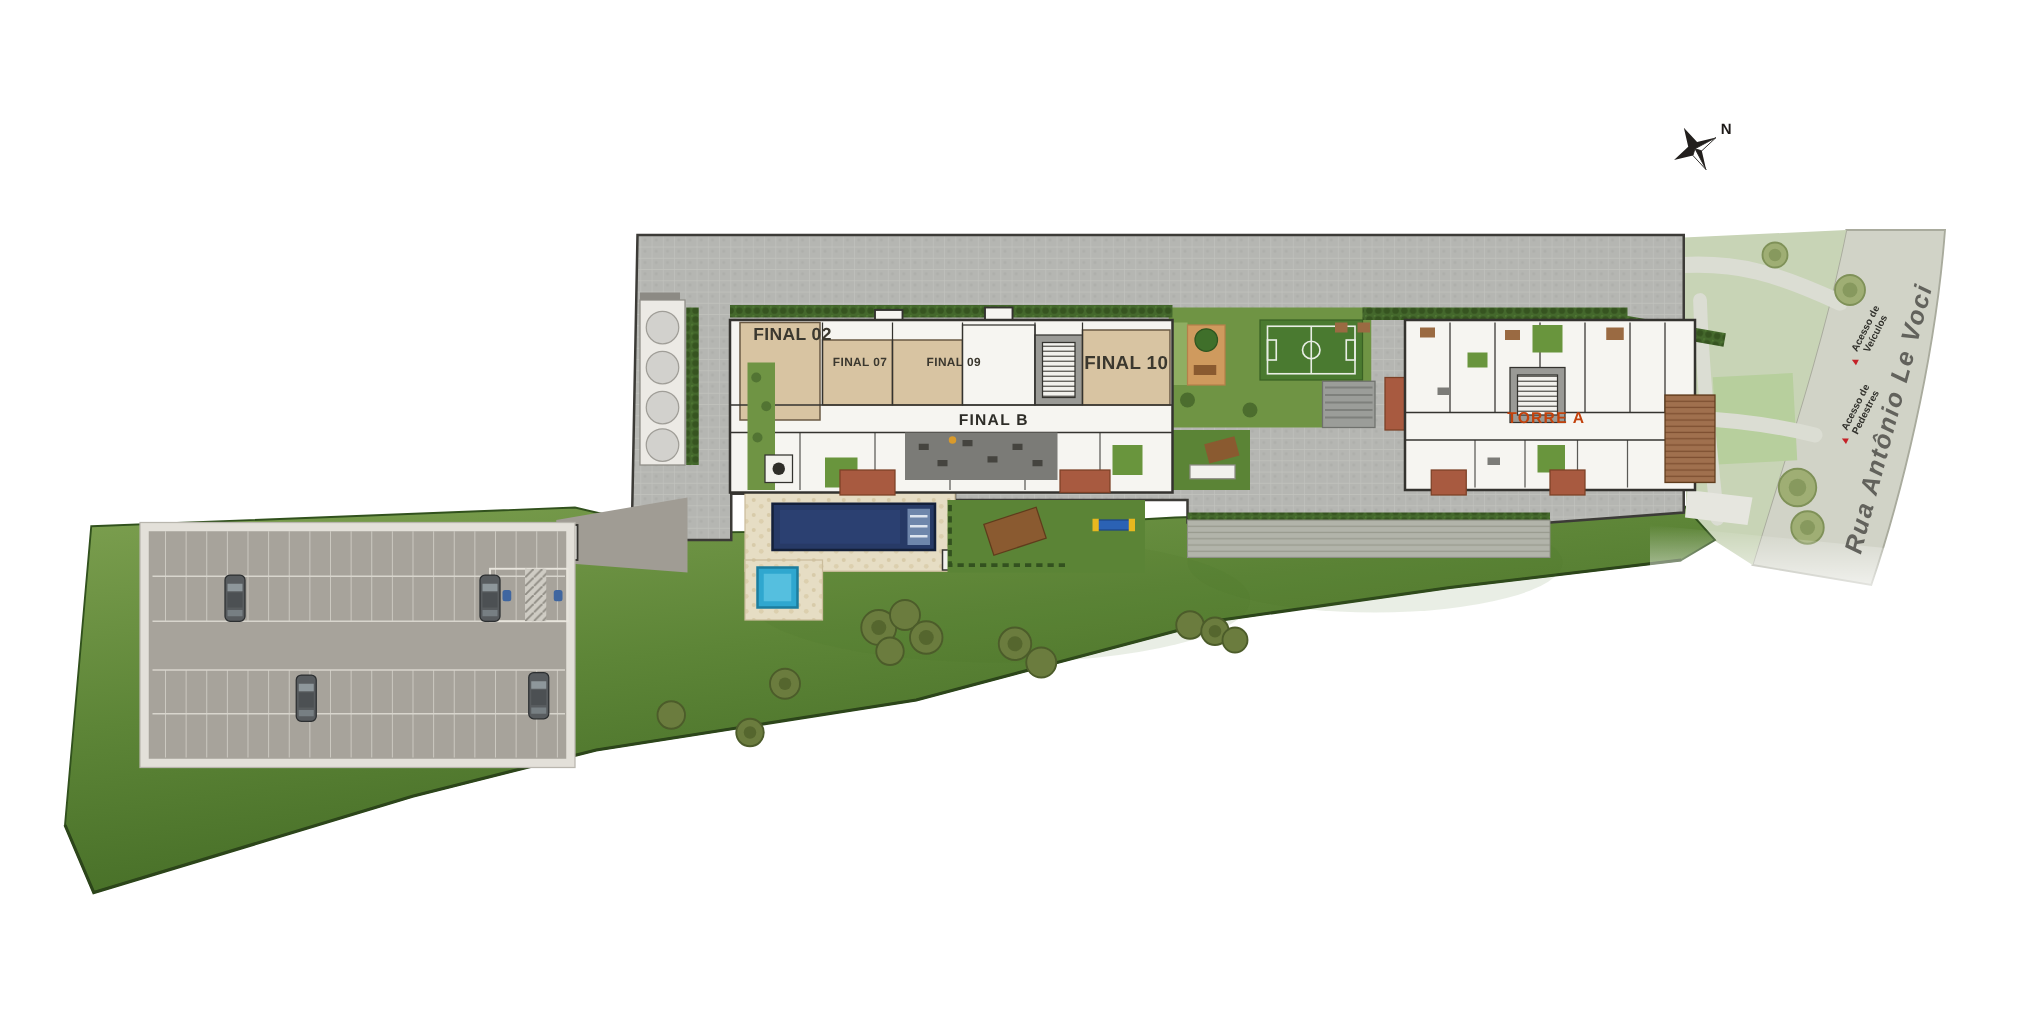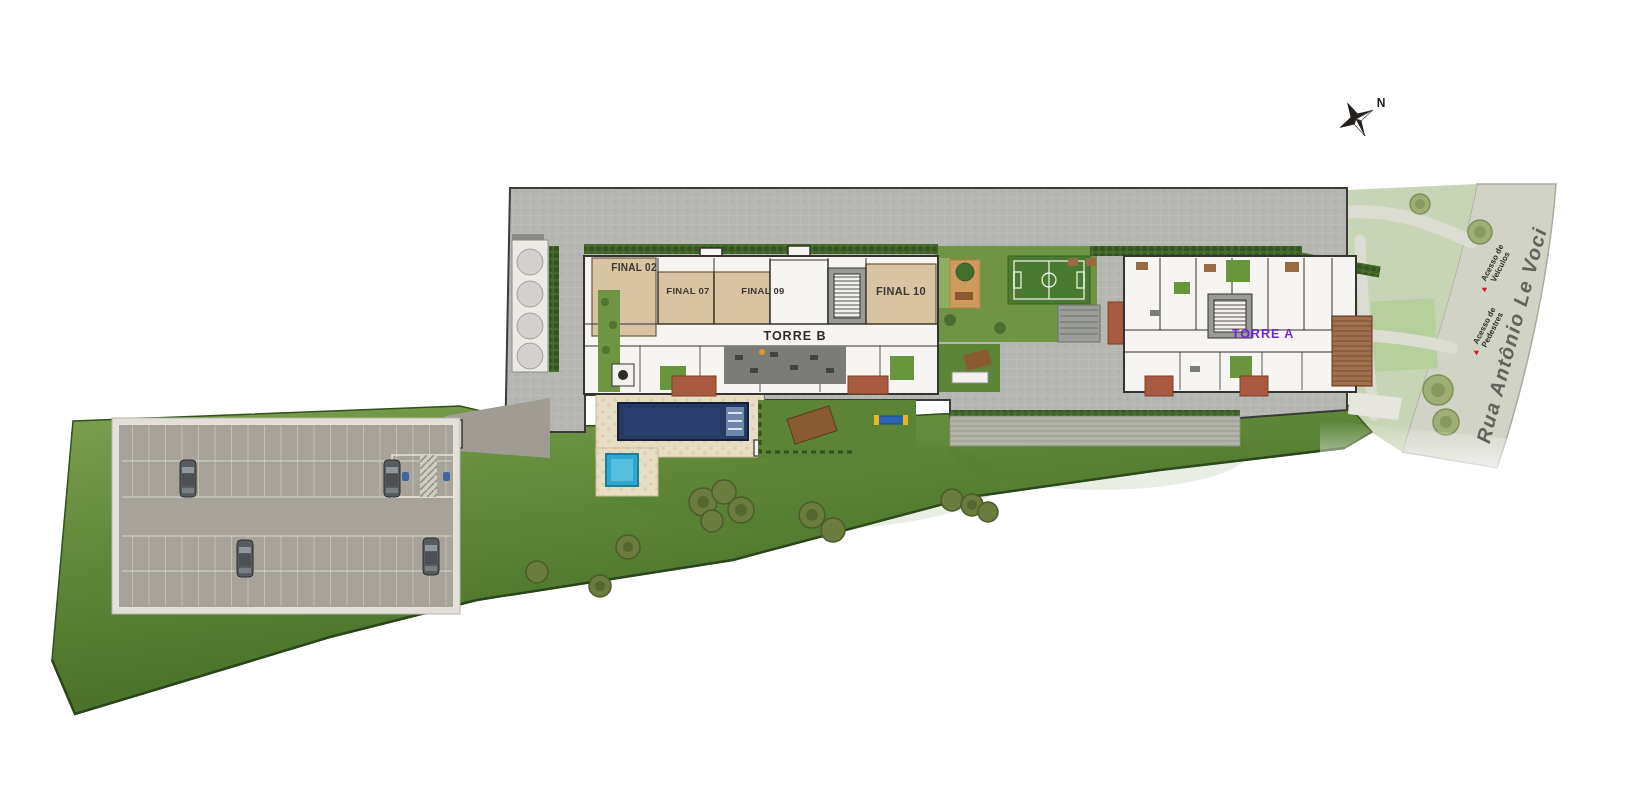--- a/index.html
+++ b/index.html
@@ -1,26 +1,26 @@
 <!DOCTYPE html>
 <html><head>
 <meta charset="utf-8">
 <style>
   html,body{margin:0;padding:0;background:#ffffff;}
   #stage{position:relative;width:1627px;height:811px;background:#ffffff;overflow:hidden;
          font-family:"Liberation Sans",sans-serif;}
   svg{position:absolute;left:0;top:0;}
   .lbl{position:absolute;transform:translate(-50%,-50%);font-weight:bold;color:#3b382f;
        white-space:nowrap;font-family:"Liberation Sans",sans-serif;}
-  #lbl-f02{left:634px;top:267px;font-size:10px;letter-spacing:.3px;}
+  #lbl-f02{left:634px;top:267px;font-size:14px;letter-spacing:.3px;}
   #lbl-f04{left:688px;top:290px;font-size:9.5px;letter-spacing:.3px;}
   #lbl-f06{left:763px;top:290px;font-size:9.5px;letter-spacing:.3px;}
-  #lbl-f10{left:901px;top:291px;font-size:11px;letter-spacing:.3px;}
+  #lbl-f10{left:901px;top:291px;font-size:15px;letter-spacing:.3px;}
   #lbl-tb{left:795px;top:336px;font-size:12.5px;letter-spacing:1px;color:#2e2d28;}
-  #lbl-ta{left:1237px;top:334px;font-size:12.5px;letter-spacing:1px;color:#6d28d9;margin-left:26px;}
+  #lbl-ta{left:1237px;top:334px;font-size:12.5px;letter-spacing:1px;color:#c2410c;}
   #lbl-street{left:1512px;top:335px;font-size:20px;font-style:italic;color:#62625c;
               letter-spacing:1.5px;transform:translate(-50%,-50%) rotate(-75deg);}
   #lbl-n{left:1381px;top:103px;font-size:12px;color:#1d1a18;}
   .access{position:absolute;display:flex;align-items:center;gap:3px;font-size:8px;
           font-weight:bold;line-height:1.15;color:#2f2f2a;white-space:nowrap;}
   #acc-veh{left:1494px;top:270px;transform:translate(-50%,-50%) rotate(-63deg);}
   #acc-ped{left:1486px;top:333px;transform:translate(-50%,-50%) rotate(-63deg);}
   .marker{color:#c42127;font-size:8.5px;}
   .acc-lines{display:flex;flex-direction:column;align-items:center;}
 </style>
@@ -352,21 +352,21 @@
     <polygon points="19,0 4,4 0,19 -4,4 -19,0 -4,-4 0,-19 4,-4" fill="#221f1d"></polygon>
     <polygon points="19,0 4,4 0,0" fill="#ffffff" stroke="#221f1d" stroke-width="0.6"></polygon>
     <polygon points="0,19 -4,4 0,0" fill="#ffffff" stroke="#221f1d" stroke-width="0.6"></polygon>
   </g>
 </svg>
 
 <div class="lbl" id="lbl-f02">FINAL 02</div>
 <div class="lbl" id="lbl-f04">FINAL 07</div>
 <div class="lbl" id="lbl-f06">FINAL 09</div>
 <div class="lbl" id="lbl-f10">FINAL 10</div>
-<div class="lbl" id="lbl-tb">TORRE B</div>
+<div class="lbl" id="lbl-tb">FINAL B</div>
 <div class="lbl" id="lbl-ta">TORRE A</div>
 <div class="lbl" id="lbl-street">Rua Antônio Le Voci</div>
 <div class="lbl" id="lbl-n">N</div>
 
 <div class="access" id="acc-veh">
   <span class="marker">▲</span>
   <span class="acc-lines">
     <span>Acesso de</span>
     <span>Veículos</span>
   </span>

